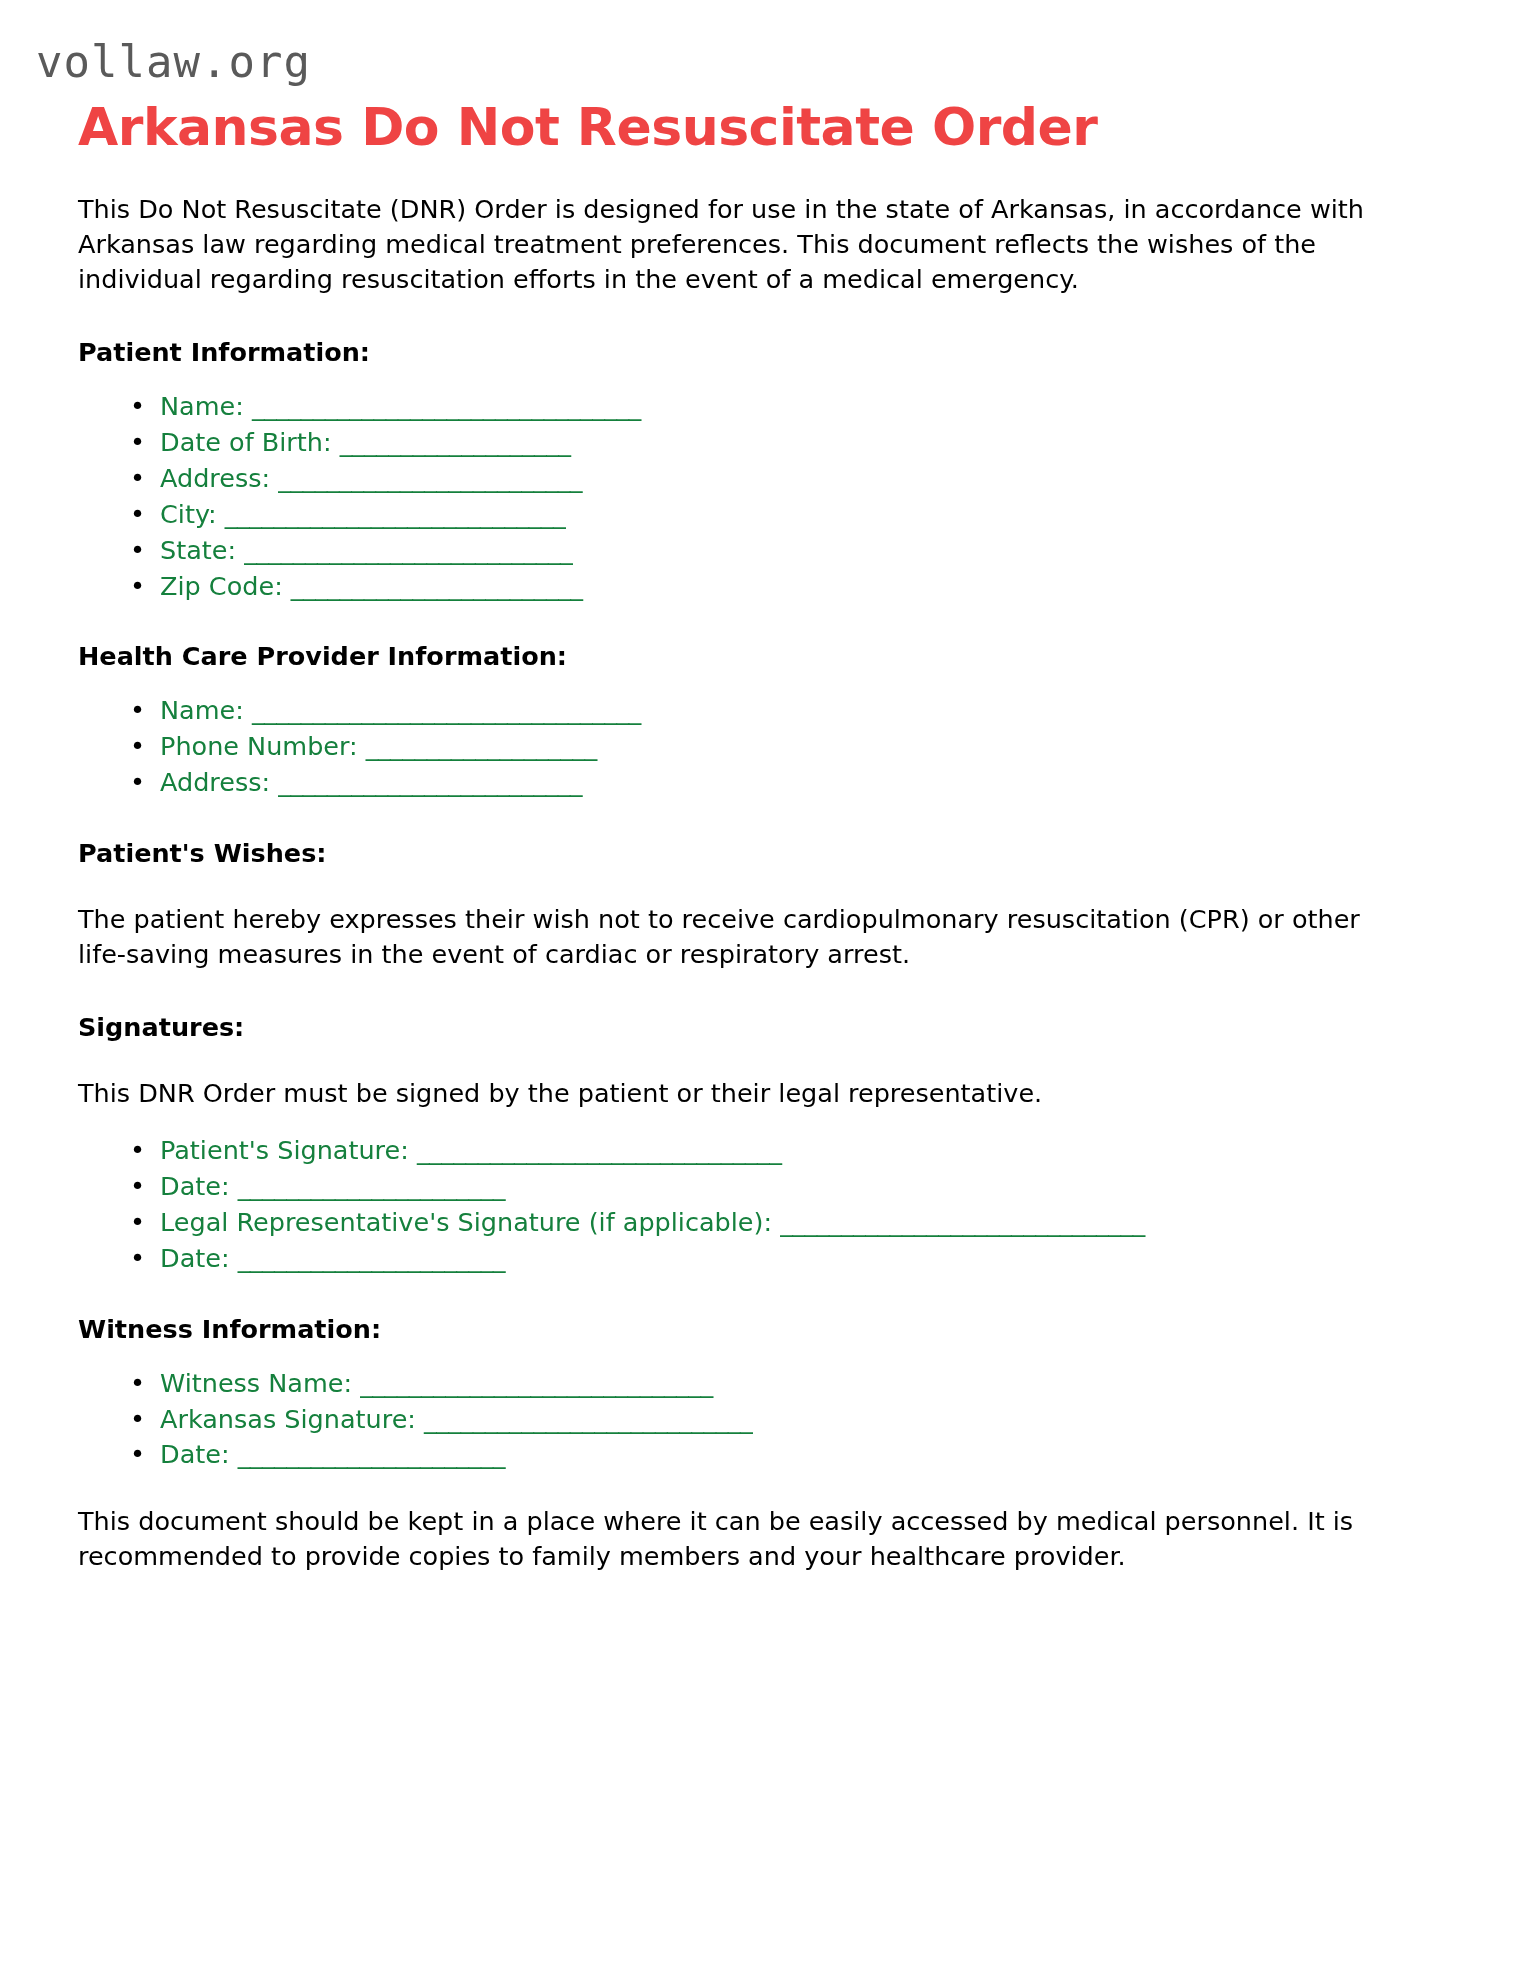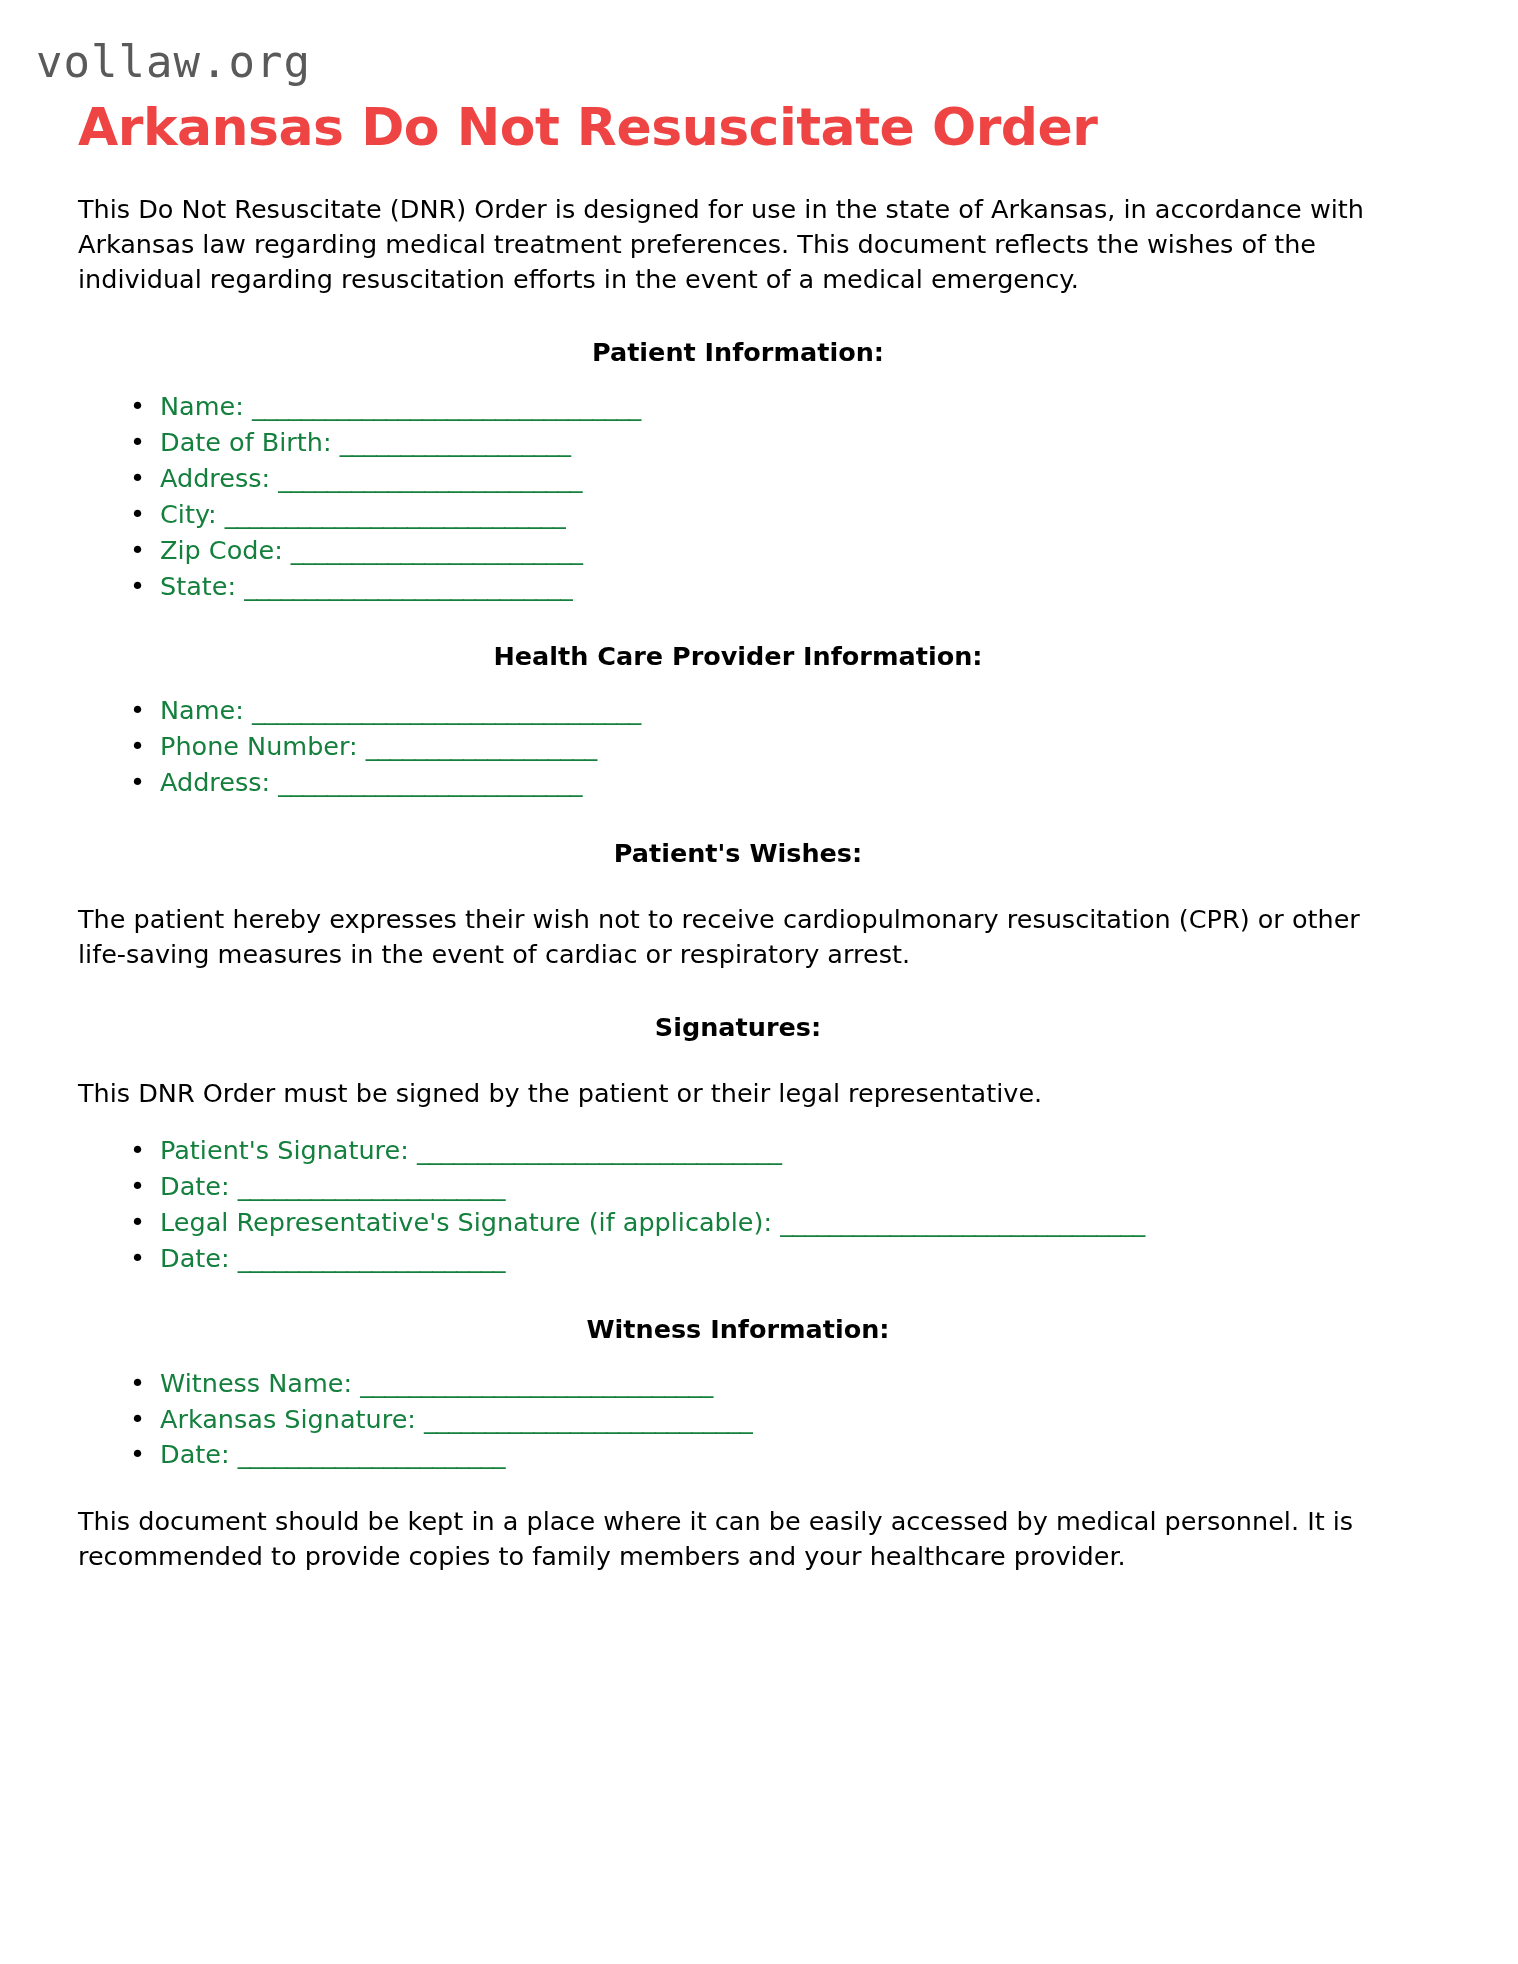--- a/index.html
+++ b/index.html
@@ -63,21 +63,20 @@
     margin: 34px 0 0 0;
     max-width: 1305px;
     color: #000;
   }
 
   .section-heading {
     font-size: 25.5px;
     font-weight: bold;
     margin: 40px 0 0 0;
     color: #000;
-    text-align: center;
   }
 
   ul.field-list {
     list-style: none;
     margin: 25px 0 0 0;
     padding: 0 0 0 48px;
   }
 
   ul.field-list li {
     position: relative;
@@ -129,27 +128,27 @@
       </li>
       <li>
         <span>Address:</span>
         <span class="blank">_________________________</span>
       </li>
       <li>
         <span>City:</span>
         <span class="blank">____________________________</span>
       </li>
       <li>
+        <span>State:</span>
+        <span class="blank">___________________________</span>
+      </li>
+      <li>
         <span>Zip Code:</span>
         <span class="blank">________________________</span>
       </li>
-      <li>
-        <span>State:</span>
-        <span class="blank">___________________________</span>
-      </li>
     </ul>
 
     <h2 class="section-heading">Health Care Provider Information:</h2>
 
     <ul class="field-list">
       <li>
         <span>Name:</span>
         <span class="blank">________________________________</span>
       </li>
       <li>

